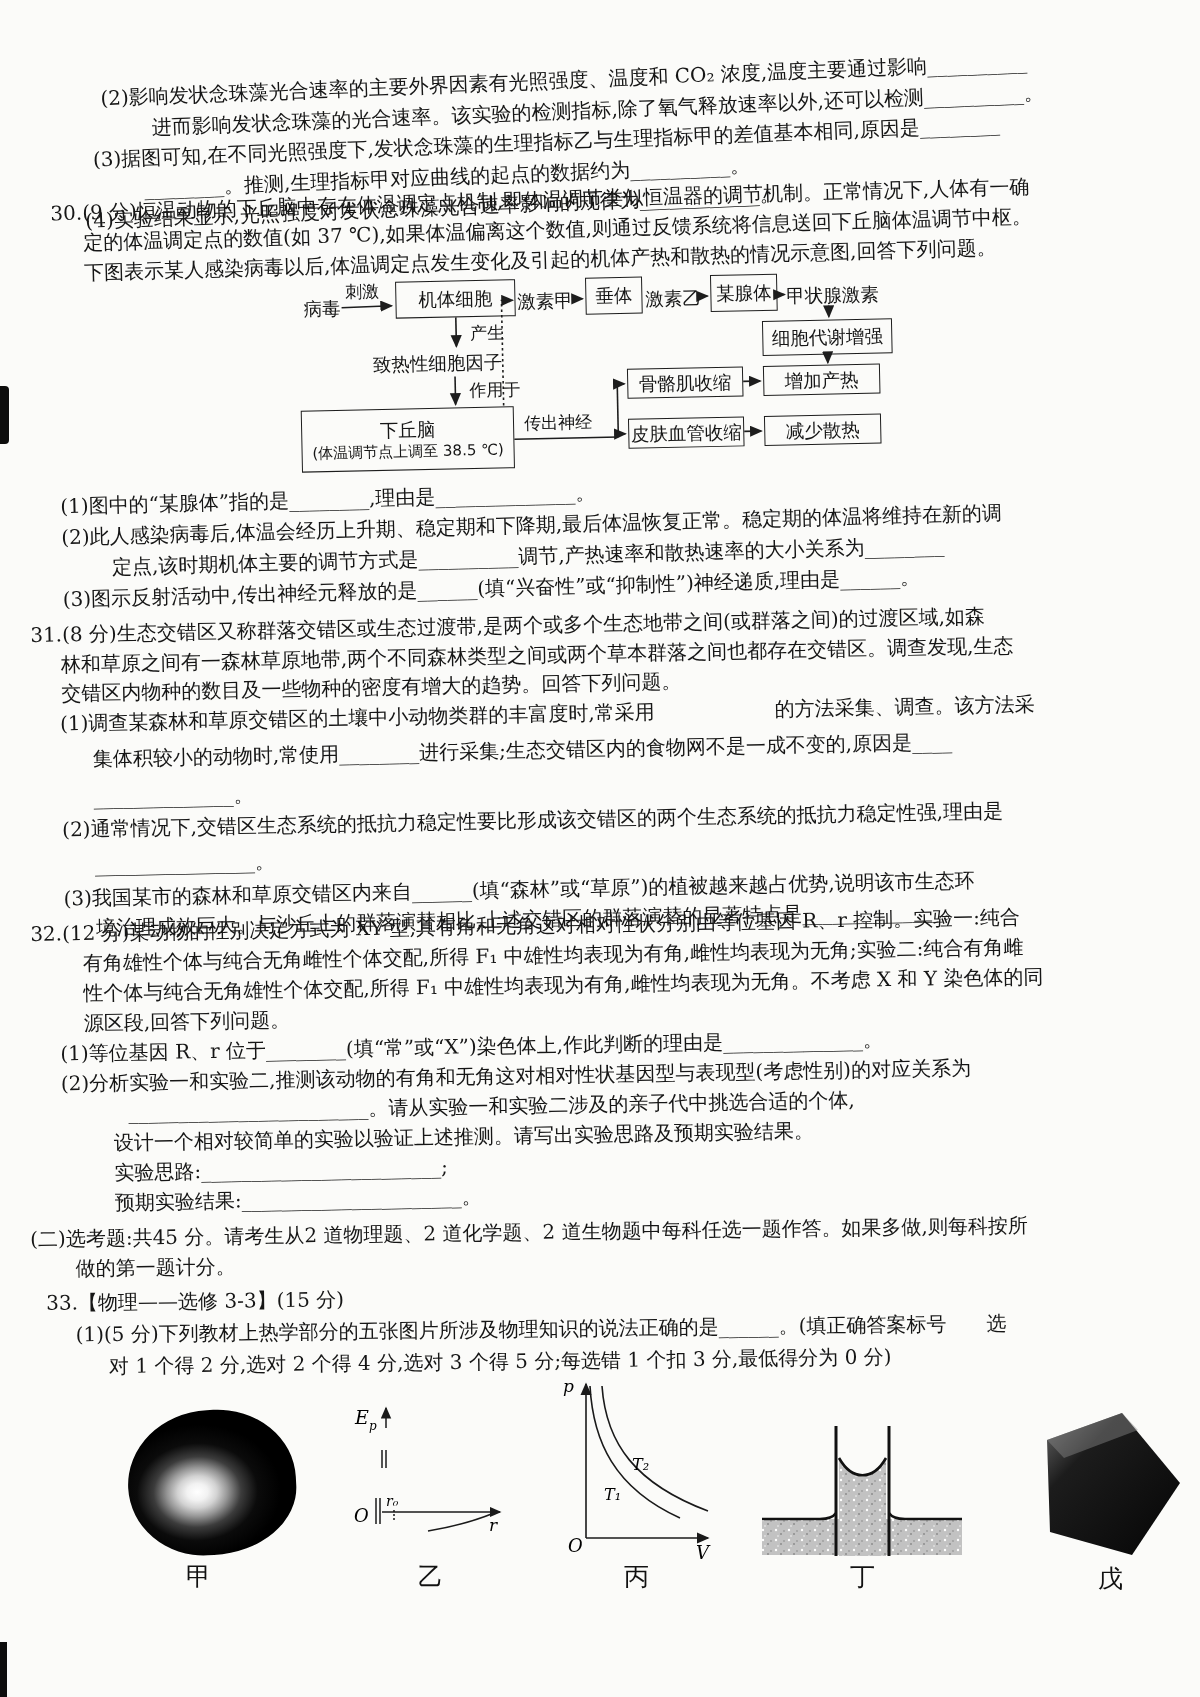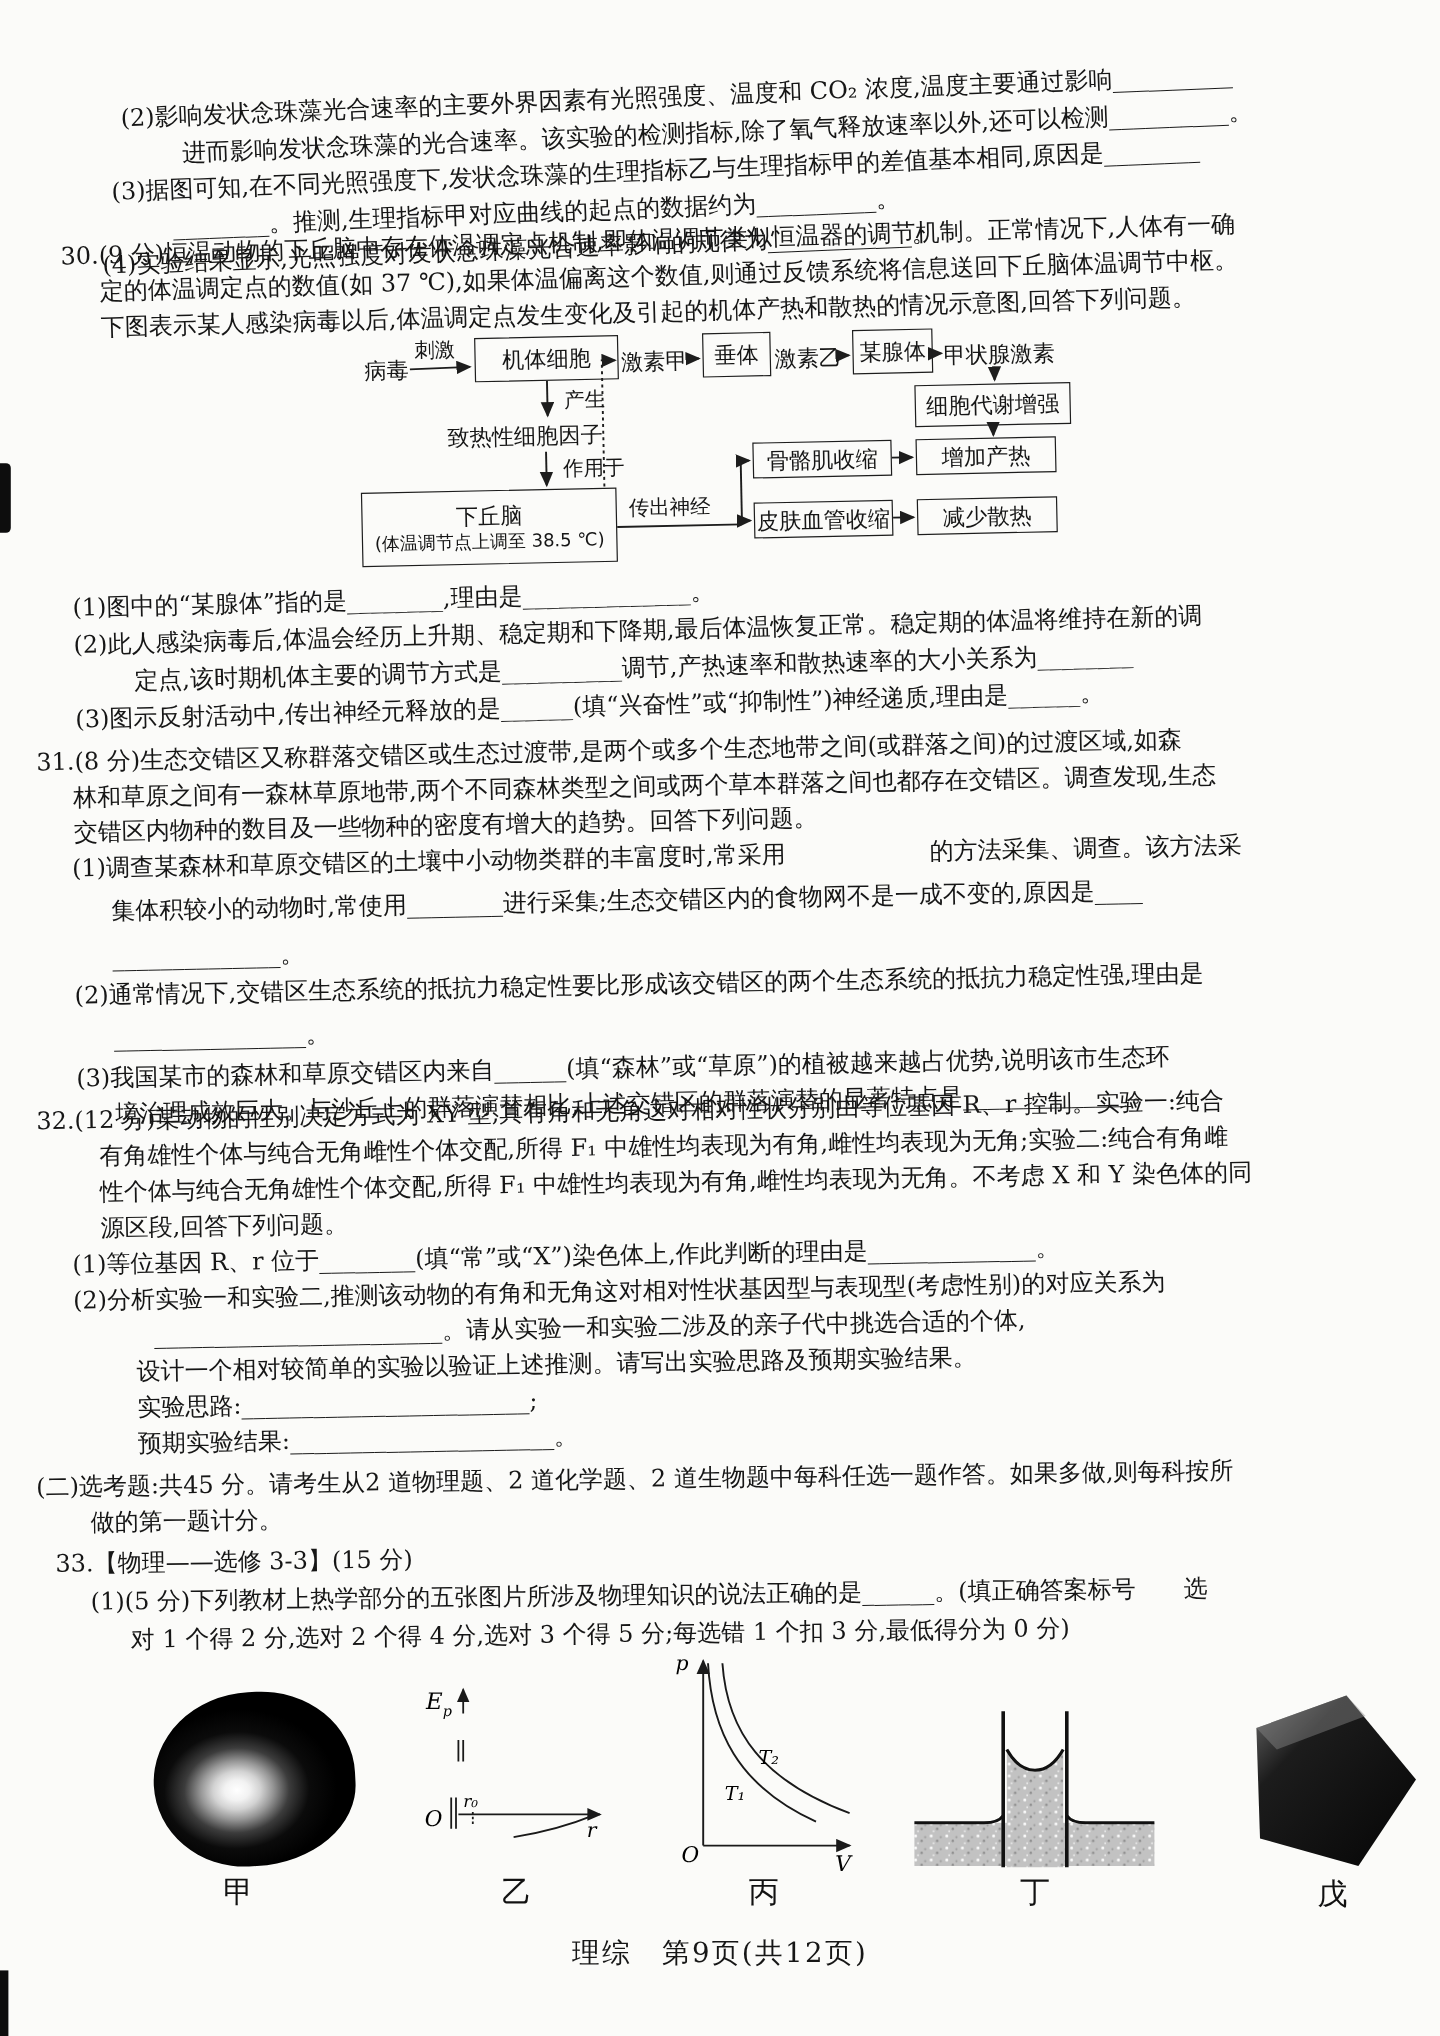--- a/index.html
+++ b/index.html
@@ -232,17 +232,16 @@
     <polygon points="80,7 138,77 90,149 8,126 5,34" fill="url(#cryst)"></polygon>
     <polygon points="5,34 80,7 96,24 22,52" fill="#8a8a8a" opacity="0.45"></polygon>
   </svg>
 
   <span class="figlabel" style="left:186px;top:1560px">甲</span>
   <span class="figlabel" style="left:418px;top:1560px">乙</span>
   <span class="figlabel" style="left:624px;top:1560px">丙</span>
   <span class="figlabel" style="left:850px;top:1560px">丁</span>
   <span class="figlabel" style="left:1098px;top:1562px">戊</span>
 
-  <div class="footer">理综　第9页(共12页)</div>
 
   <div class="art" style="left:0;top:386px;width:9px;height:58px;border-radius:0 4px 4px 0"></div>
   <div class="art" style="left:0;top:1642px;width:7px;height:55px"></div>
 </div>
 
 </body></html>

